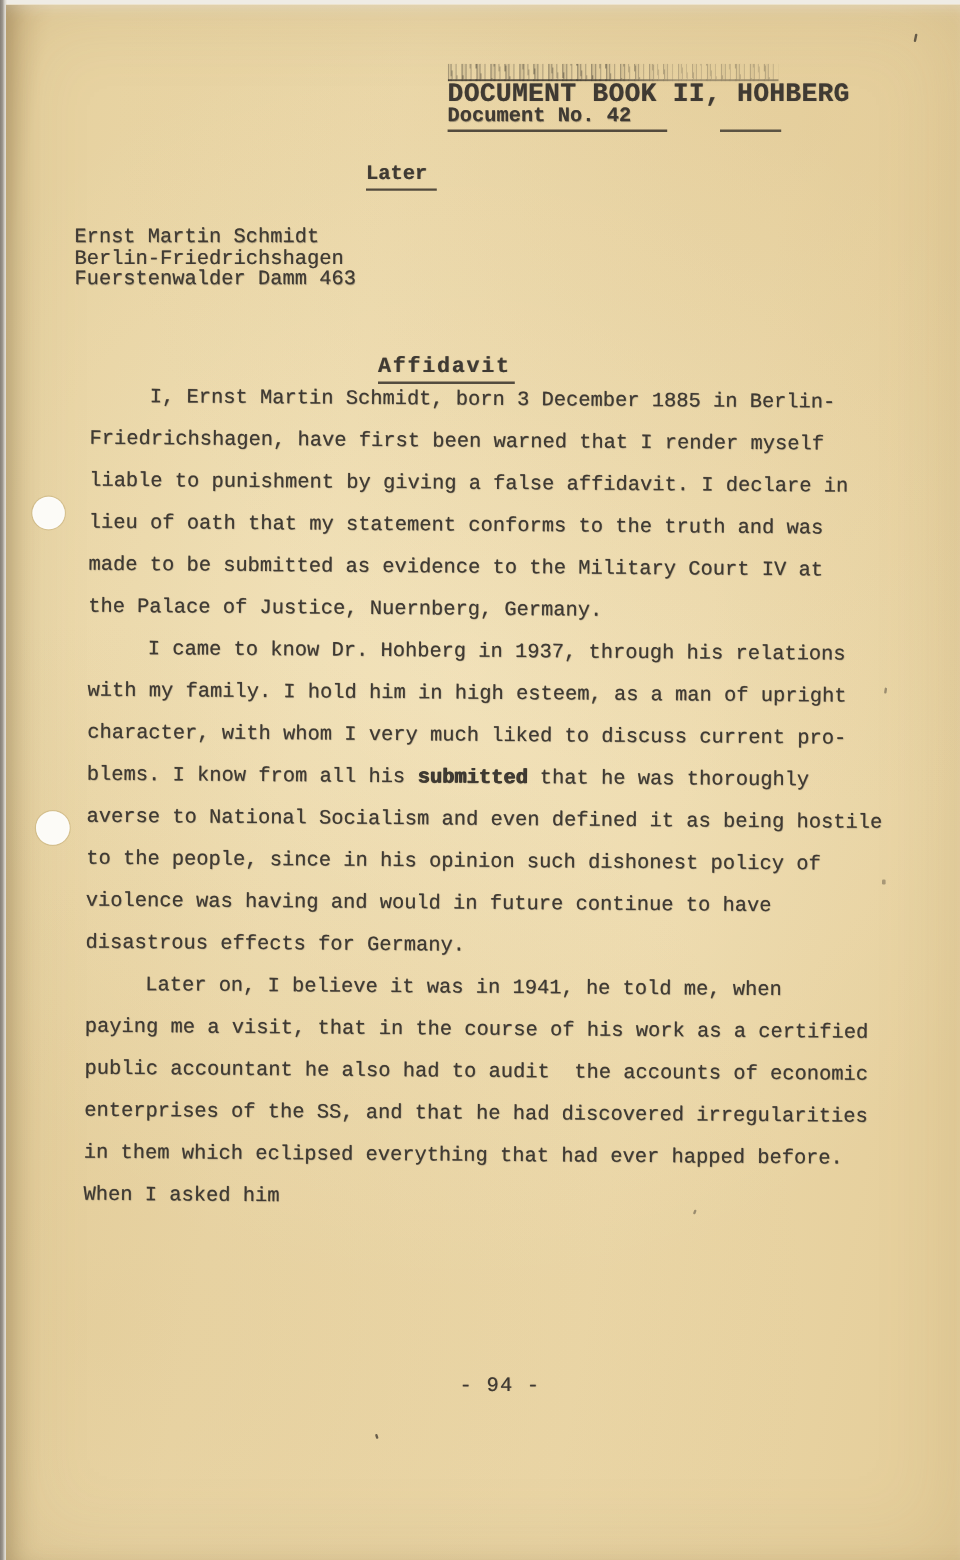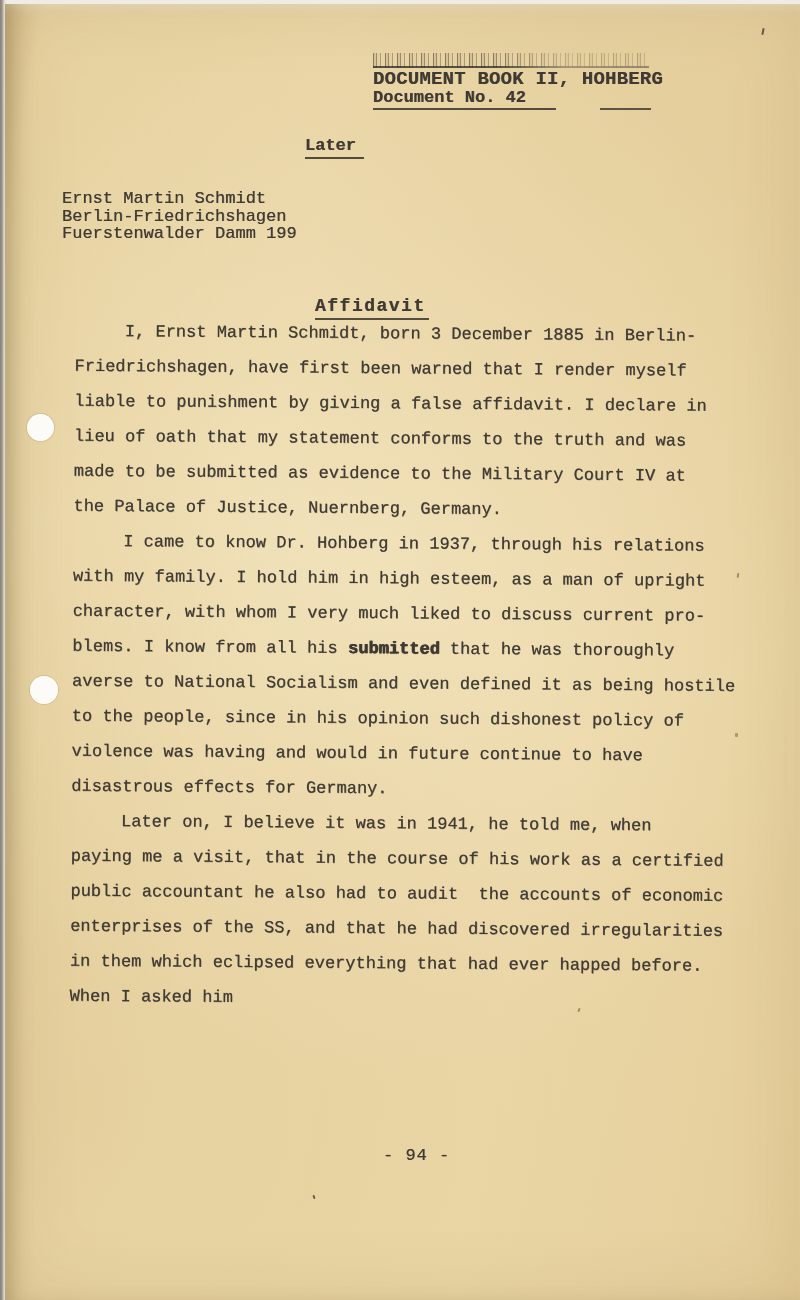--- a/index.html
+++ b/index.html
@@ -38,21 +38,21 @@
     border-bottom:2.5px solid rgba(56,51,44,0.82);
     background:repeating-linear-gradient(88deg,
       rgba(55,50,43,0.55) 0 1px, rgba(55,50,43,0.10) 1px 3px,
       rgba(55,50,43,0.45) 3px 4px, rgba(55,50,43,0.02) 4px 7px,
       rgba(55,50,43,0.35) 7px 8px, transparent 8px 12px);
     filter:blur(0.6px);
     -webkit-mask-image:linear-gradient(90deg,#000 45%,rgba(0,0,0,0.45) 70%,rgba(0,0,0,0.55) 100%);
     mask-image:linear-gradient(90deg,#000 45%,rgba(0,0,0,0.45) 70%,rgba(0,0,0,0.55) 100%);
   }
   .header-line1{
-    font-size:19px;font-weight:bold;letter-spacing:0.2px;
+    font-size:22px;font-weight:bold;letter-spacing:0.2px;
     line-height:20px;margin-top:1px;white-space:pre;
   }
   .header-line2-row{display:flex;align-items:flex-end;margin-top:0px;gap:28px;}
   .header-line2{
     font-size:17px;font-weight:bold;white-space:pre;line-height:18px;
     border-bottom:2.5px solid rgba(56,51,44,0.85);
     padding-right:30px;padding-bottom:1px;
   }
   .underline-seg{
     width:64px;height:14px;margin-left:16px;
@@ -118,21 +118,21 @@
         <span class="header-line2">Document No. 42</span>
         <span class="underline-seg"></span>
       </div>
     </div>
 
     <div class="copy-label">Later</div>
 
     <div class="address-block">
       <div>Ernst Martin Schmidt</div>
       <div>Berlin-Friedrichshagen</div>
-      <div>Fuerstenwalder Damm 199</div>
+      <div>Fuerstenwalder Damm 463</div>
     </div>
 
     <div class="doc-title">Affidavit</div>
 
     <div class="bodytext">
       <div class="tline ind">I, Ernst Martin Schmidt, born 3 December 1885 in Berlin-</div>
       <div class="tline">Friedrichshagen, have first been warned that I render myself</div>
       <div class="tline">liable to punishment by giving a false affidavit. I declare in</div>
       <div class="tline">lieu of oath that my statement conforms to the truth and was</div>
       <div class="tline">made to be submitted as evidence to the Military Court IV at</div>

